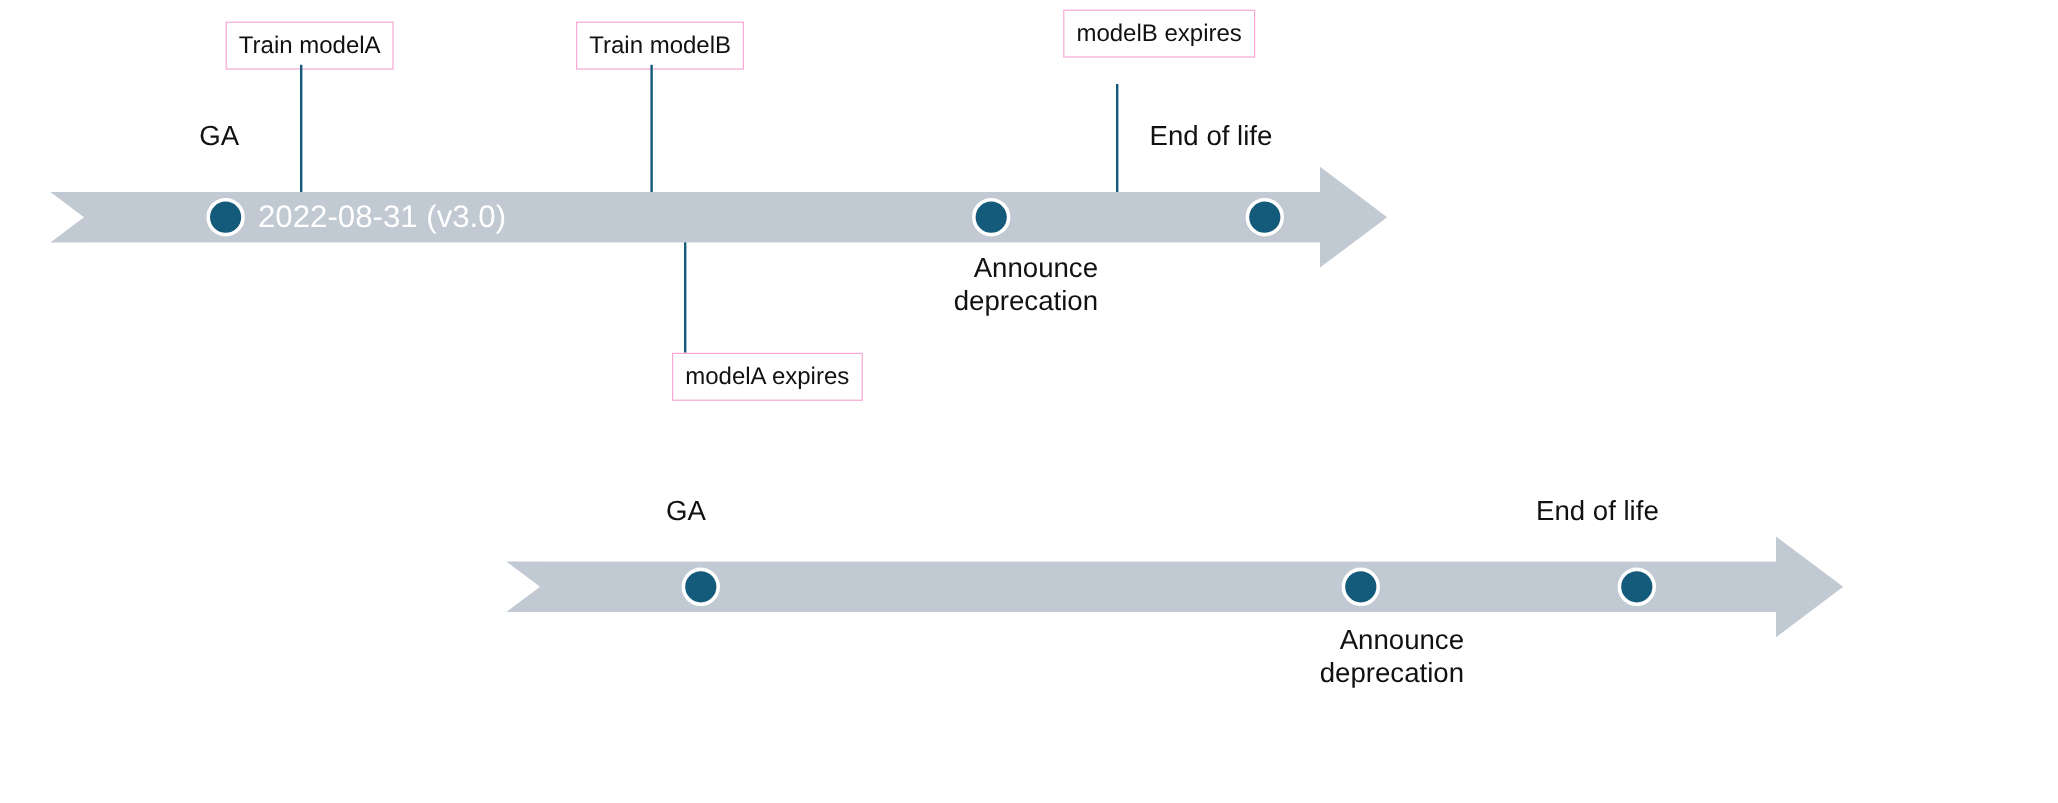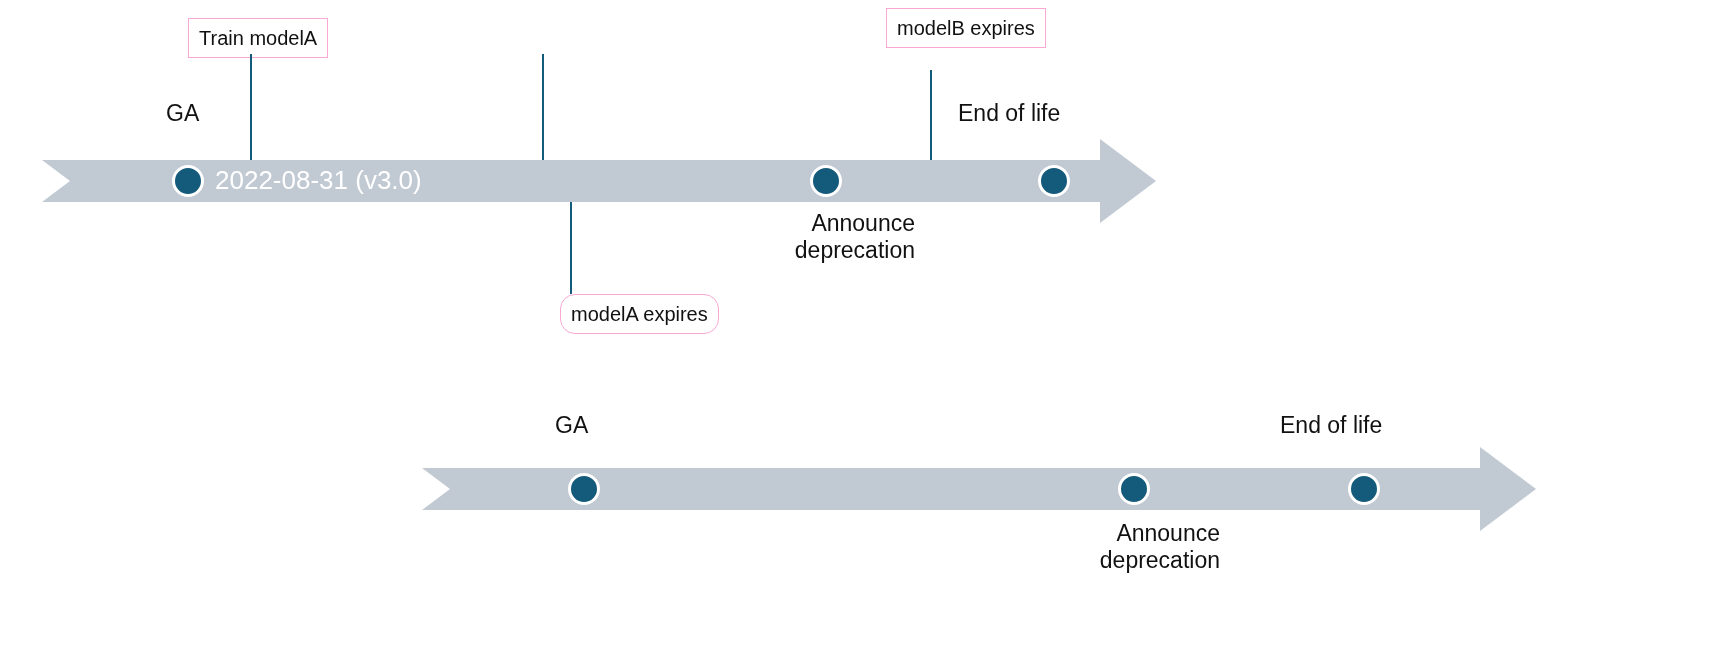--- a/index.html
+++ b/index.html
@@ -95,29 +95,30 @@
   <div class="big-label center" style="left:745px; top:210px; width:170px;">
     <span>Announce</span><br>
     <span>deprecation</span>
   </div>
 
   <div class="big-label" style="left:958px; top:100px;">End of life</div>
 
   <div class="callout" style="left:188px; top:18px;">Train modelA</div>
   <div class="connector" style="left:250px; top:54px; height:106px;"></div>
 
+  <div class="callout" style="left:480px; top:18px;">Train modelB</div>
   <div class="connector" style="left:542px; top:54px; height:106px;"></div>
 
   <div class="callout" style="left:886px; top:8px;">
     <span>modelB expires</span><br>
   </div>
   <div class="connector" style="left:930px; top:70px; height:90px;"></div>
 
   <div class="connector" style="left:570px; top:202px; height:92px;"></div>
-  <div class="callout" style="left:560px; top:294px;border-radius:15px;">
+  <div class="callout" style="left:560px; top:294px;">
     <span>modelA expires</span><br>
   </div>
 
   <div class="arrow-tail" style="left:422px; top:468px;"></div>
 
   <div class="arrow-body" style="left:450px; top:468px; width:1030px;"></div>
 
   <div class="arrow-head" style="left:1480px; top:447px;"></div>
 
   <div class="dot" style="left:568px; top:473px;"></div>

